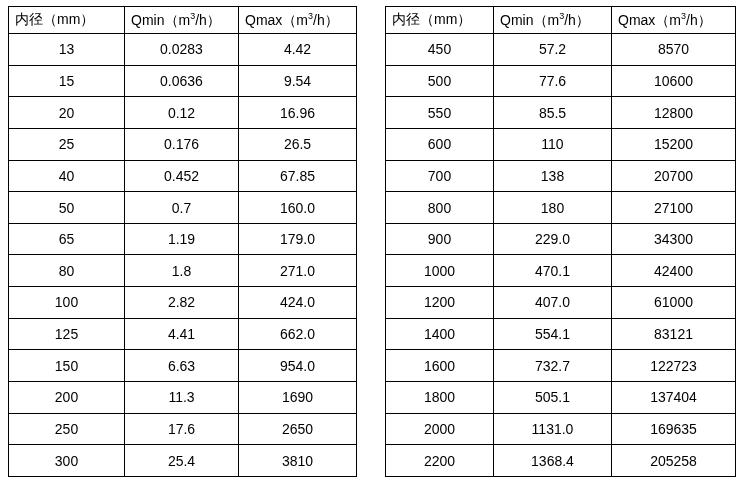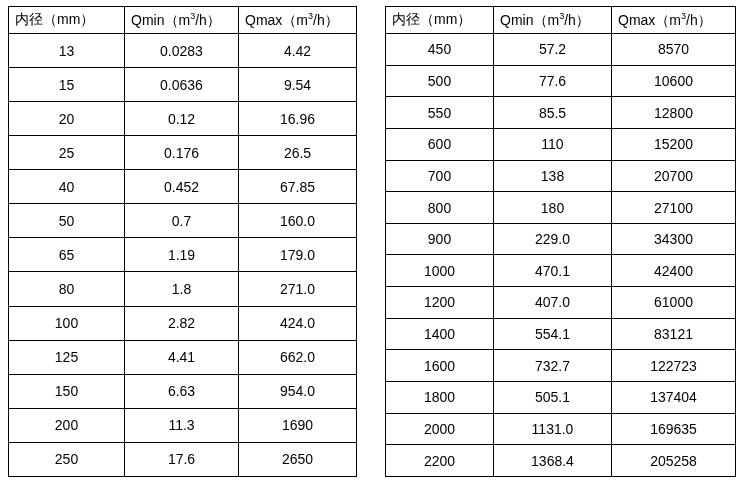--- a/index.html
+++ b/index.html
@@ -140,20 +140,25 @@
         <tr>
           <td>200</td>
           <td>11.3</td>
           <td>1690</td>
         </tr>
         <tr>
           <td>250</td>
           <td>17.6</td>
           <td>2650</td>
         </tr>
+        <tr>
+          <td>300</td>
+          <td>25.4</td>
+          <td>3810</td>
+        </tr>
       </tbody>
   </table>
 
   <table class="spec tbl-right">
     <colgroup>
         <col class="c0">
         <col class="c1">
         <col class="c2">
       </colgroup>
     <thead>

